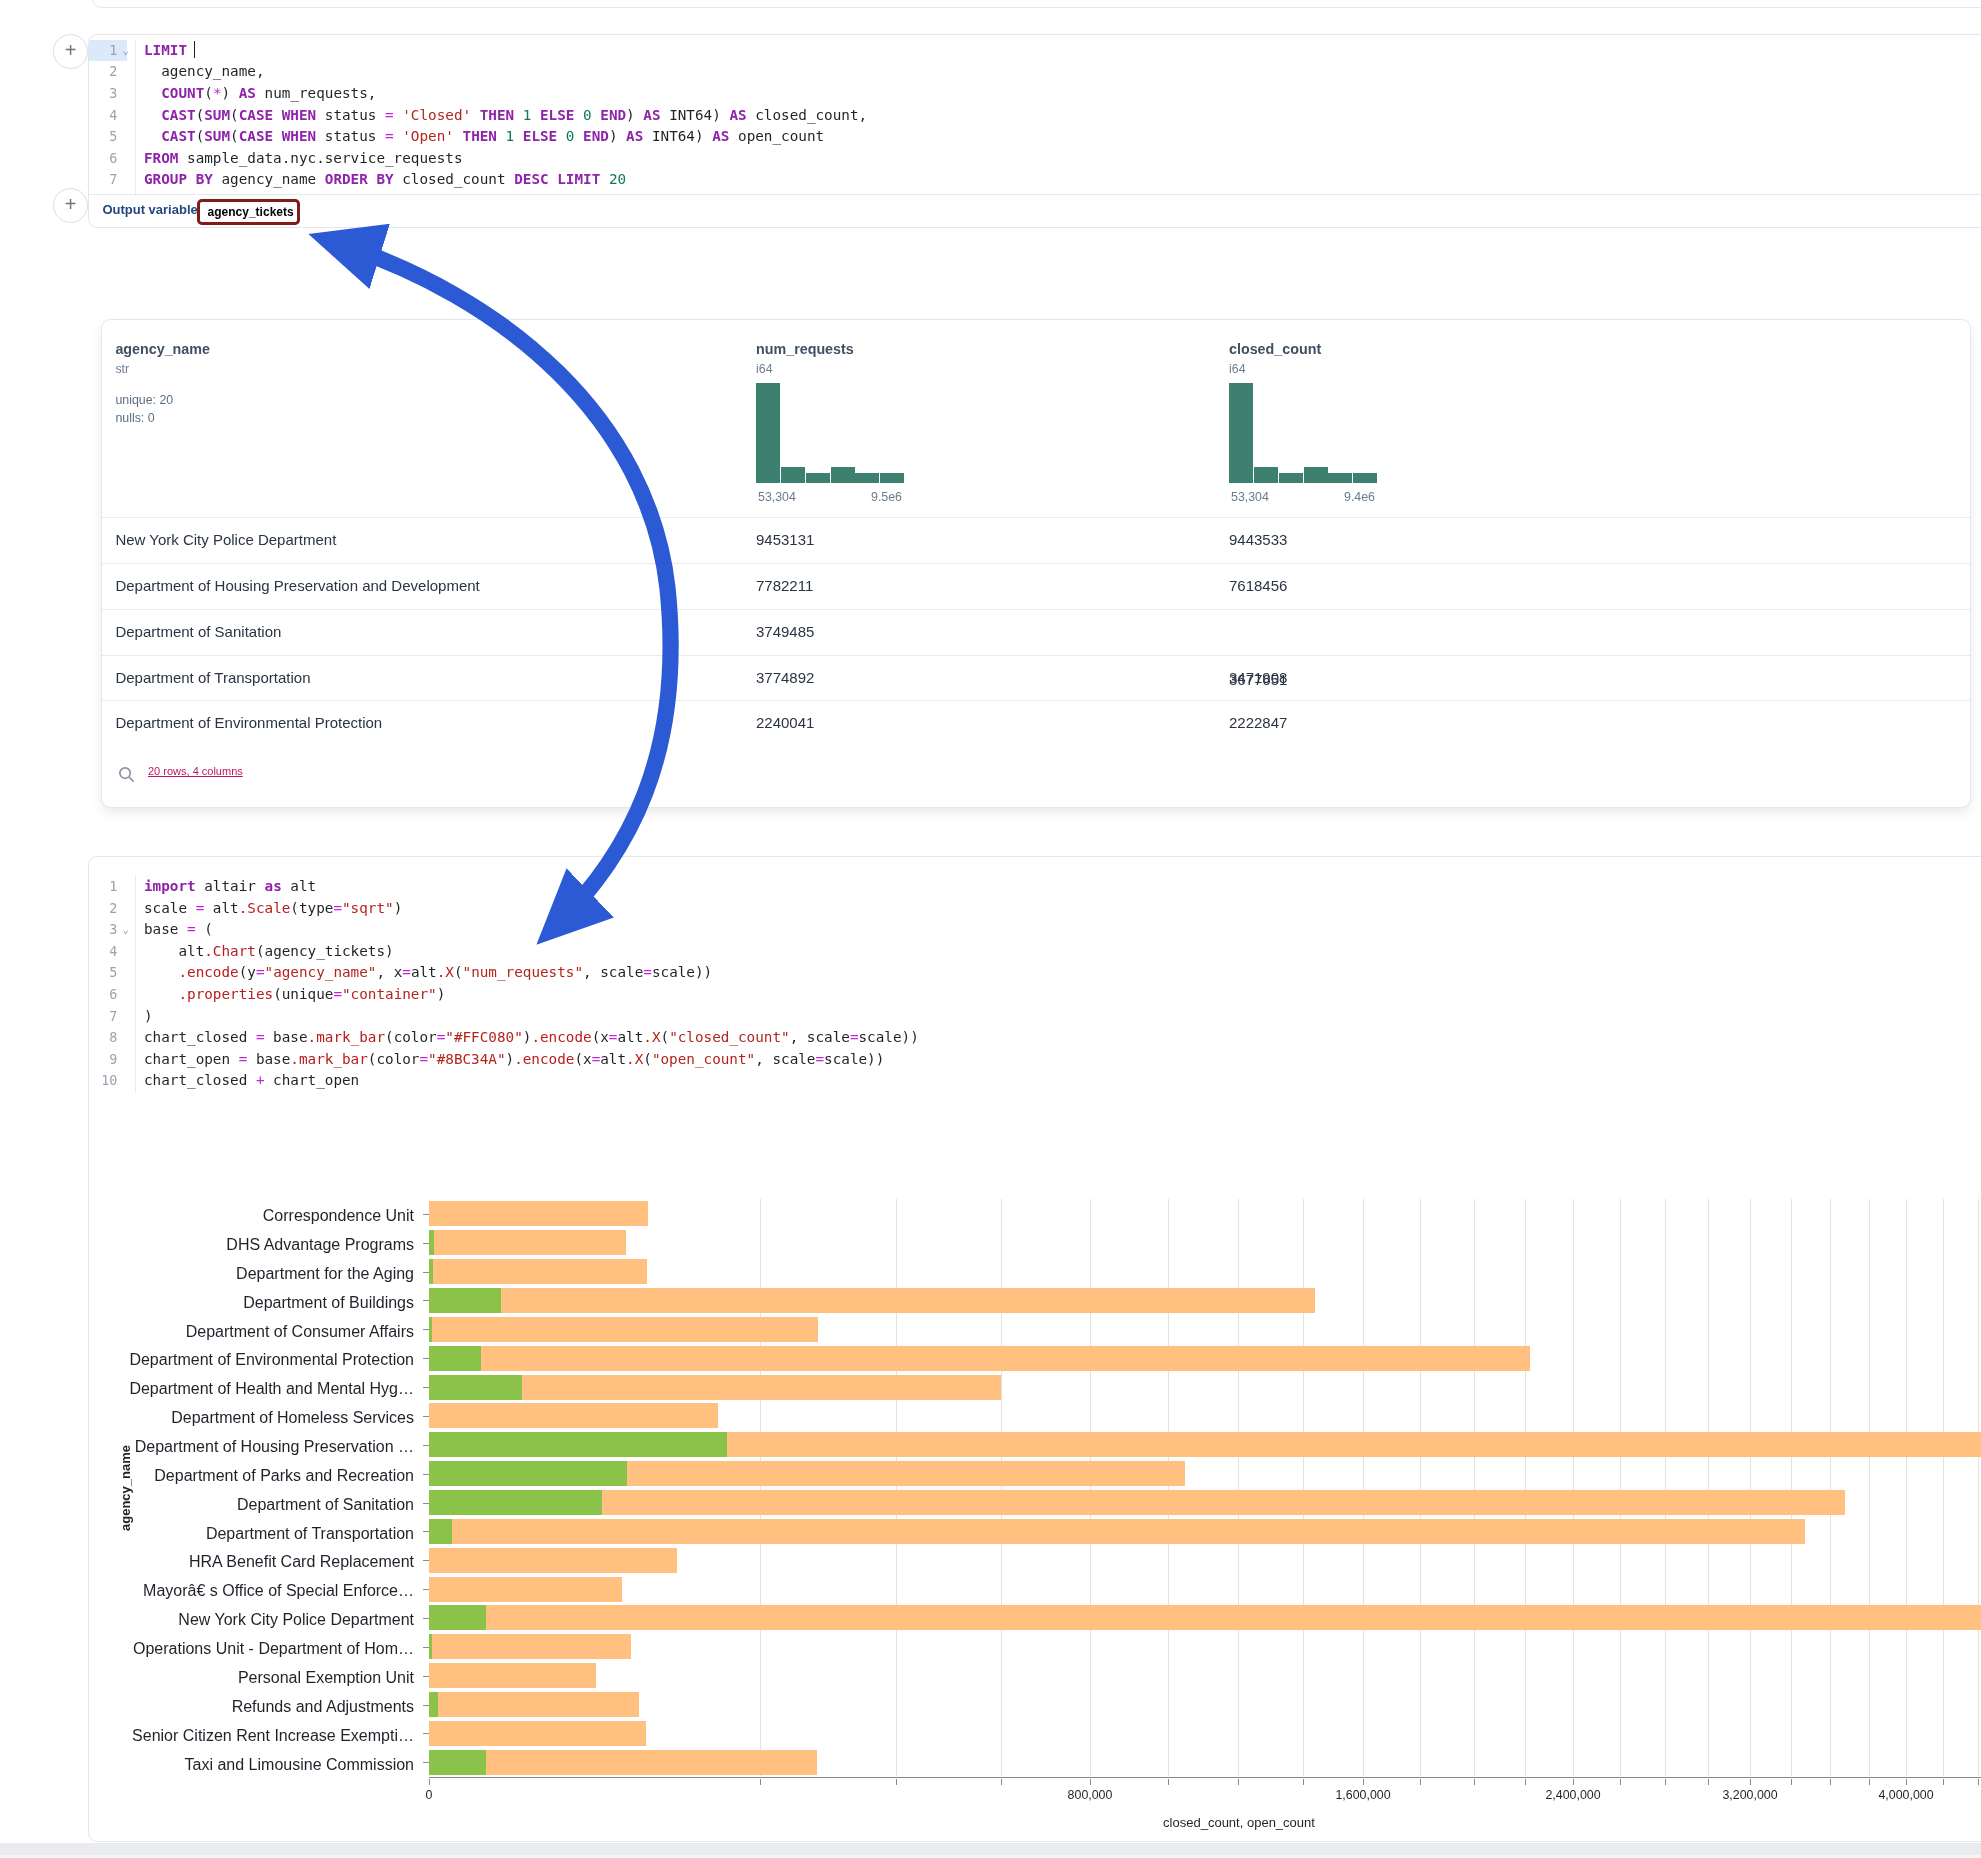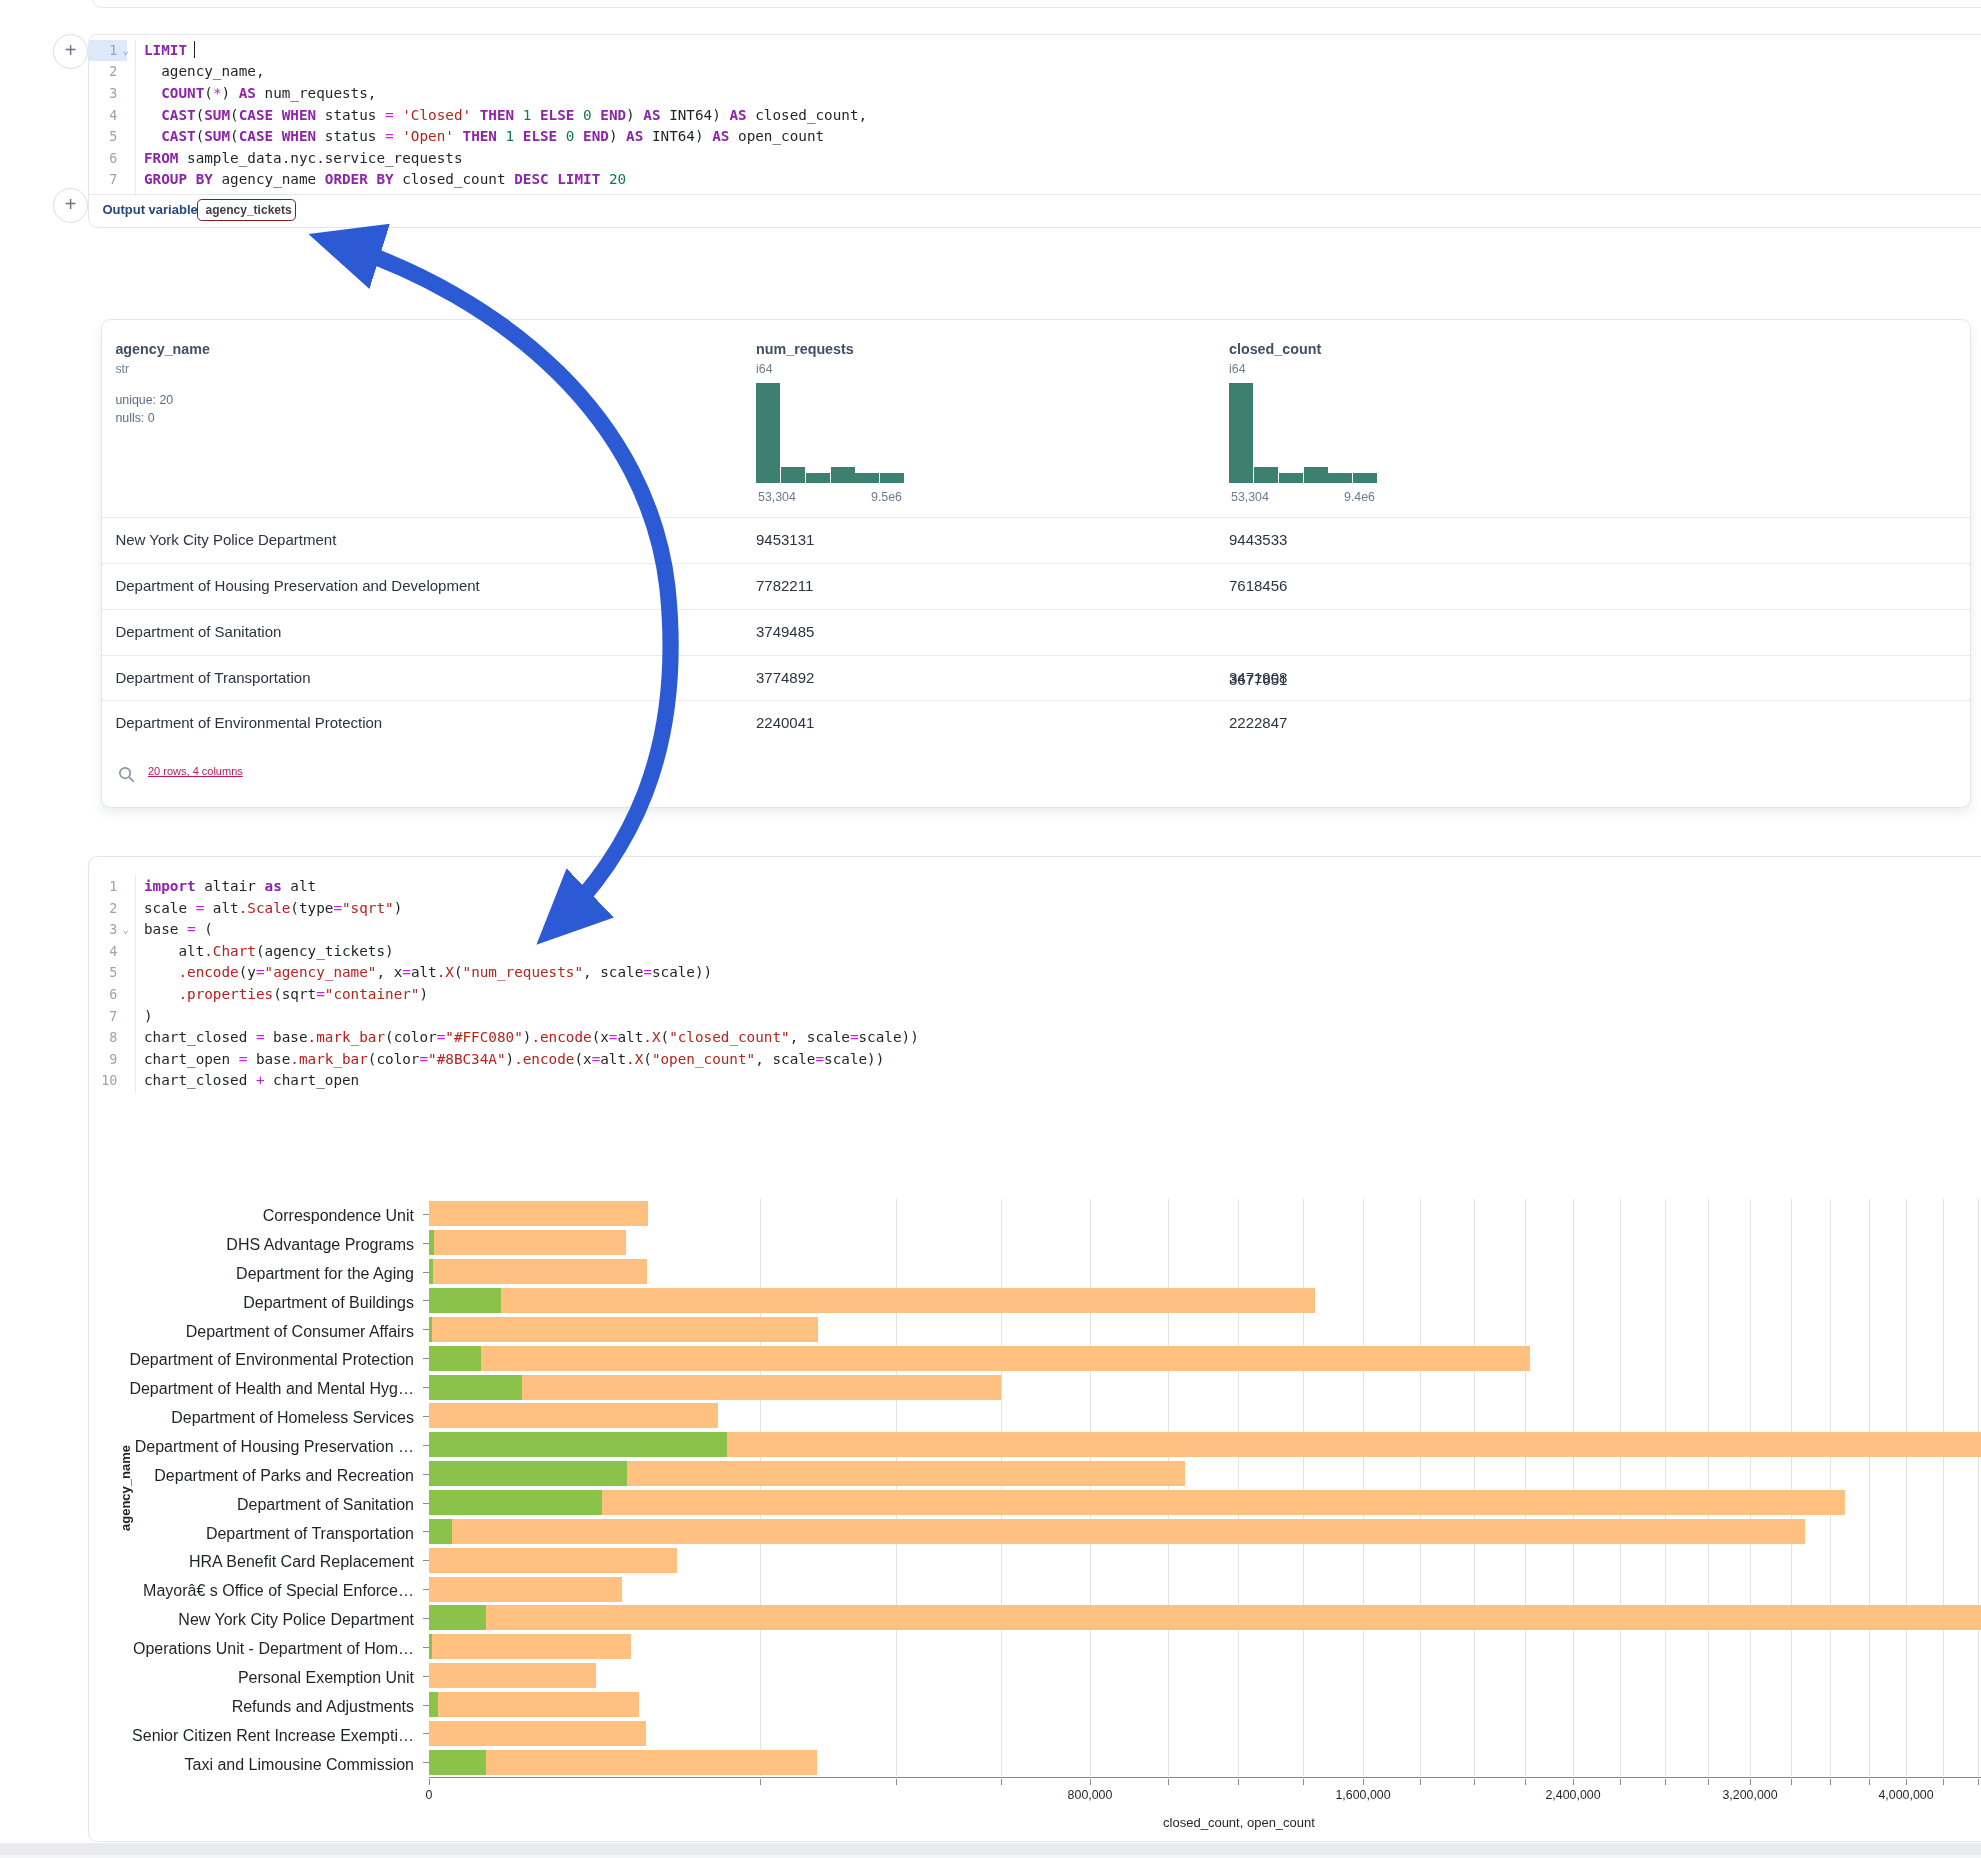--- a/index.html
+++ b/index.html
@@ -32,21 +32,21 @@
   .tok-str{color:#b3261e;}
   .tok-num{color:#0f7a4f;}
   .tok-fn{color:#b91c1c;}
   .tok-pl{color:#1f2328;}
   .caret{display:inline-block;width:1.4px;height:16.3px;background:#1f2328;vertical-align:-2.9px;margin-left:6.7px;}
 
   
   #output-strip{position:absolute;left:0;right:0;bottom:0;height:32.5px;border-top:1px solid #e6e9ed;}
   #output-label{position:absolute;left:13.4px;top:7.6px;font-size:13px;font-weight:bold;color:#25477d;}
   #output-badge{position:absolute;left:108px;top:4.8px;height:20px;line-height:20px;padding:0 7.6px;
-    border:1px solid #7f1d1d;border-radius:4.8px;font-size:12px;font-weight:bold;color:#404040;
+    border:3px solid #7f1d1d;border-radius:4.8px;font-size:12px;font-weight:bold;color:#000000;
     background:#fff;max-width:82px;overflow:hidden;white-space:nowrap;cursor:pointer;}
 
   
   #table-card{left:101px;top:319px;width:1870px;height:489px;
     box-shadow:0 5.7px 11.5px -1.9px rgba(60,70,90,.12);overflow:hidden;}
   .th-name{position:absolute;font-size:14.3px;font-weight:bold;color:#3f5065;}
   .th-type{position:absolute;font-size:12.4px;color:#6e7e8f;}
   .th-stat{position:absolute;font-size:12.4px;color:#5d6e84;}
   .hist{position:absolute;width:153px;height:100px;}
   .hist .hbar{position:absolute;bottom:0;width:24px;background:#3d8070;}
@@ -169,21 +169,21 @@
   </div>
 </div>
 
 <div class="card" id="py-card" style="left:88px;top:856px;width:1913px;height:986px;overflow:hidden;">
   <div class="code-area" id="py-code" style="top:19px;">
       <div class="code-line mono"><div class="gutter">1</div><span class="code-text"><span class="tok-kw">import</span><span class="tok-pl"> altair </span><span class="tok-kw">as</span><span class="tok-pl"> alt</span></span></div>
       <div class="code-line mono"><div class="gutter">2</div><span class="code-text"><span class="tok-pl">scale </span><span class="tok-op">=</span><span class="tok-pl"> alt</span><span class="tok-fn">.Scale</span><span class="tok-pl">(type</span><span class="tok-op">=</span><span class="tok-str">"sqrt"</span><span class="tok-pl">)</span></span></div>
       <div class="code-line mono"><div class="gutter">3<span class="chev">⌄</span></div><span class="code-text"><span class="tok-pl">base </span><span class="tok-op">=</span><span class="tok-pl"> (</span></span></div>
       <div class="code-line mono"><div class="gutter">4</div><span class="code-text"><span class="tok-pl">    alt</span><span class="tok-fn">.Chart</span><span class="tok-pl">(agency_tickets)</span></span></div>
       <div class="code-line mono"><div class="gutter">5</div><span class="code-text"><span class="tok-pl">    </span><span class="tok-fn">.encode</span><span class="tok-pl">(y</span><span class="tok-op">=</span><span class="tok-str">"agency_name"</span><span class="tok-pl">, x</span><span class="tok-op">=</span><span class="tok-pl">alt</span><span class="tok-fn">.X</span><span class="tok-pl">(</span><span class="tok-str">"num_requests"</span><span class="tok-pl">, scale</span><span class="tok-op">=</span><span class="tok-pl">scale))</span></span></div>
-      <div class="code-line mono"><div class="gutter">6</div><span class="code-text"><span class="tok-pl">    </span><span class="tok-fn">.properties</span><span class="tok-pl">(sqrt</span><span class="tok-op">=</span><span class="tok-str">"container"</span><span class="tok-pl">)</span></span></div>
+      <div class="code-line mono"><div class="gutter">6</div><span class="code-text"><span class="tok-pl">    </span><span class="tok-fn">.properties</span><span class="tok-pl">(unique</span><span class="tok-op">=</span><span class="tok-str">"container"</span><span class="tok-pl">)</span></span></div>
       <div class="code-line mono"><div class="gutter">7</div><span class="code-text"><span class="tok-pl">)</span></span></div>
       <div class="code-line mono"><div class="gutter">8</div><span class="code-text"><span class="tok-pl">chart_closed </span><span class="tok-op">=</span><span class="tok-pl"> base</span><span class="tok-fn">.mark_bar</span><span class="tok-pl">(color</span><span class="tok-op">=</span><span class="tok-str">"#FFC080"</span><span class="tok-pl">)</span><span class="tok-fn">.encode</span><span class="tok-pl">(x</span><span class="tok-op">=</span><span class="tok-pl">alt</span><span class="tok-fn">.X</span><span class="tok-pl">(</span><span class="tok-str">"closed_count"</span><span class="tok-pl">, scale</span><span class="tok-op">=</span><span class="tok-pl">scale))</span></span></div>
       <div class="code-line mono"><div class="gutter">9</div><span class="code-text"><span class="tok-pl">chart_open </span><span class="tok-op">=</span><span class="tok-pl"> base</span><span class="tok-fn">.mark_bar</span><span class="tok-pl">(color</span><span class="tok-op">=</span><span class="tok-str">"#8BC34A"</span><span class="tok-pl">)</span><span class="tok-fn">.encode</span><span class="tok-pl">(x</span><span class="tok-op">=</span><span class="tok-pl">alt</span><span class="tok-fn">.X</span><span class="tok-pl">(</span><span class="tok-str">"open_count"</span><span class="tok-pl">, scale</span><span class="tok-op">=</span><span class="tok-pl">scale))</span></span></div>
       <div class="code-line mono"><div class="gutter">10</div><span class="code-text"><span class="tok-pl">chart_closed </span><span class="tok-op">+</span><span class="tok-pl"> chart_open</span></span></div>
     </div>
   <div class="gutter-divider" style="top:19px;height:216px;"></div>
   <div id="chart">
       <div class="grid-v" style="left: 671px; top: 12.4px; height: 577px;"></div>
       <div class="grid-v" style="left: 807px; top: 12.4px; height: 577px;"></div>
       <div class="grid-v" style="left: 912px; top: 12.4px; height: 577px;"></div>

